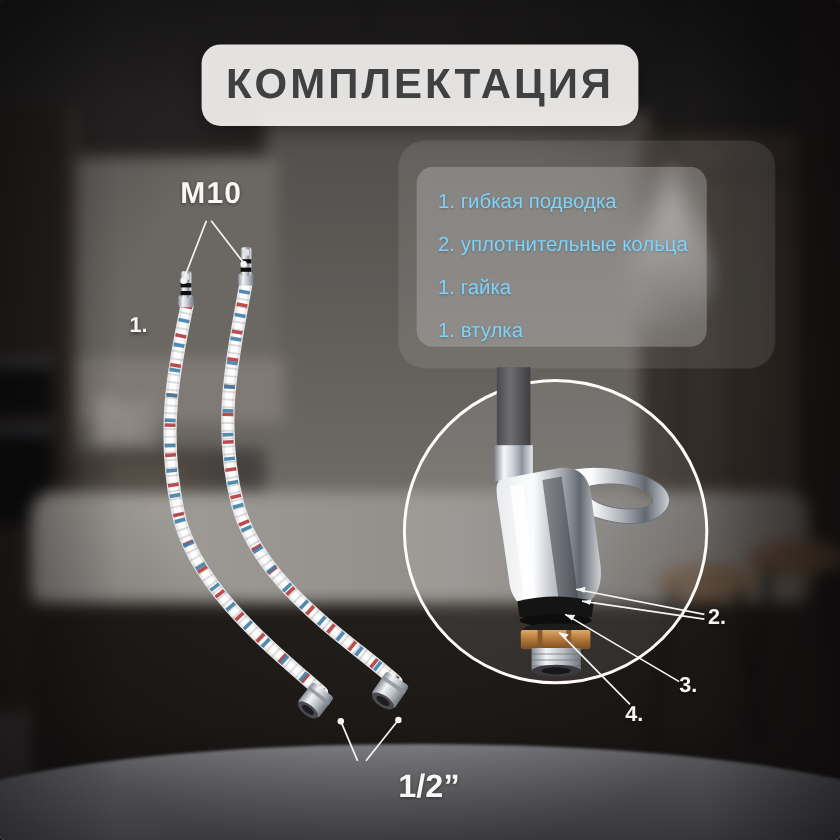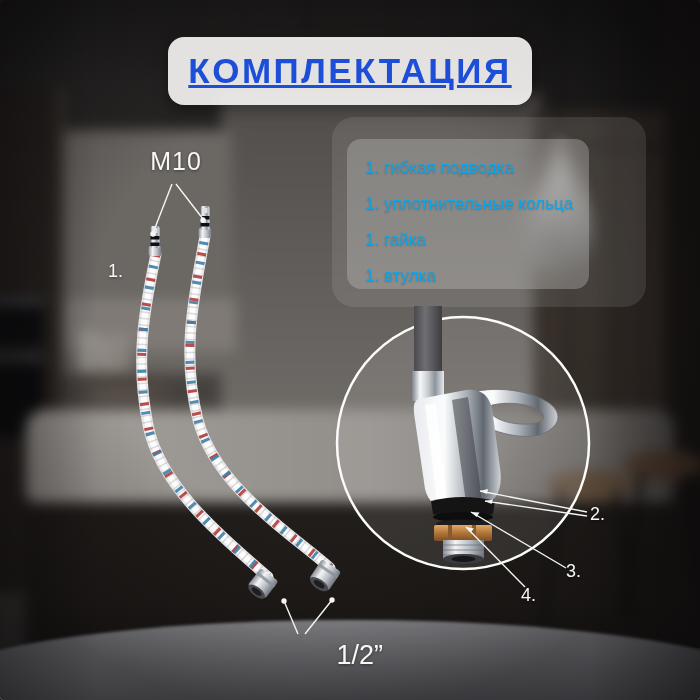--- a/index.html
+++ b/index.html
@@ -19,30 +19,30 @@
     background:linear-gradient(173deg,#ababaf 0%,#a0a0a5 40%,#7f7f87 100%);filter:blur(1.5px);}
   .vignette{position:absolute;left:0;top:0;width:700px;height:700px;pointer-events:none;
     background:
       radial-gradient(ellipse 62% 58% at 46% 44%, rgba(0,0,0,0) 52%, rgba(5,4,6,.42) 100%),
       linear-gradient(90deg, rgba(8,6,6,.35) 0%, rgba(0,0,0,0) 14%, rgba(0,0,0,0) 84%, rgba(8,6,6,.45) 100%),
       linear-gradient(180deg, rgba(8,7,7,.30) 0%, rgba(0,0,0,0) 12%, rgba(0,0,0,0) 86%, rgba(4,4,6,.38) 100%);}
   
   .banner{position:absolute;left:168px;top:37px;width:364px;height:68px;border-radius:16px;
     background:rgba(244,243,241,.92);box-shadow:0 5px 16px rgba(0,0,0,.35);
     display:flex;align-items:center;justify-content:center;}
-  .banner-text{font-size:35px;font-weight:bold;letter-spacing:2.5px;color:#1d4ed8;text-decoration:underline;}
+  .banner-text{font-size:35px;font-weight:bold;letter-spacing:2.5px;color:#404040;}
   .glass-outer{position:absolute;left:332px;top:117px;width:314px;height:190px;border-radius:22px;
     background:rgba(255,255,255,.10);backdrop-filter:blur(3px);}
   .parts-panel{position:absolute;left:347px;top:139px;width:242px;height:150px;border-radius:14px;
     background:rgba(200,198,195,.34);backdrop-filter:blur(7px);
     padding:11px 0 0 18px;}
-  .parts-panel .item{font-size:17px;line-height:36px;color:#0ea5e9;
+  .parts-panel .item{font-size:17px;line-height:36px;color:#7dd3fc;
     text-shadow:0 1px 2px rgba(0,0,0,.25);white-space:nowrap;}
   
-  .lbl{position:absolute;color:#f7f7f5;font-weight:normal;text-shadow:0 1px 3px rgba(0,0,0,.45);}
+  .lbl{position:absolute;color:#f7f7f5;font-weight:bold;text-shadow:0 1px 3px rgba(0,0,0,.45);}
   .lbl-m10{left:136px;top:147px;width:80px;text-align:center;font-size:25px;letter-spacing:1px;}
   .lbl-one{left:108px;top:261px;font-size:18px;}
   .lbl-half{left:283px;top:640px;width:100px;text-align:right;font-size:27px;}
   .lbl-c2{left:590px;top:504px;font-size:18px;}
   .lbl-c3{left:566px;top:561px;font-size:18px;}
   .lbl-c4{left:521px;top:585px;font-size:18px;}
   .overlay-svg{position:absolute;left:0;top:0;}
 </style>
 </head>
 <body>
@@ -114,21 +114,21 @@
   </svg>
 
   <div class="pedestal-front"></div>
   <div class="pedestal-rim"></div>
   <div class="pedestal-top"></div>
   <div class="vignette"></div>
 
   <div class="glass-outer"></div>
   <div class="parts-panel">
     <div class="item">1. гибкая подводка</div>
-    <div class="item">1. уплотнительные кольца</div>
+    <div class="item">2. уплотнительные кольца</div>
     <div class="item">1. гайка</div>
     <div class="item">1. втулка</div>
   </div>
   <div class="banner">
     <span class="banner-text">КОМПЛЕКТАЦИЯ</span>
   </div>
 
   <svg class="overlay-svg" width="700" height="700" aria-hidden="true">
     <defs>
       <linearGradient id="chromeV" x1="0" y1="0" x2="1" y2="0">

